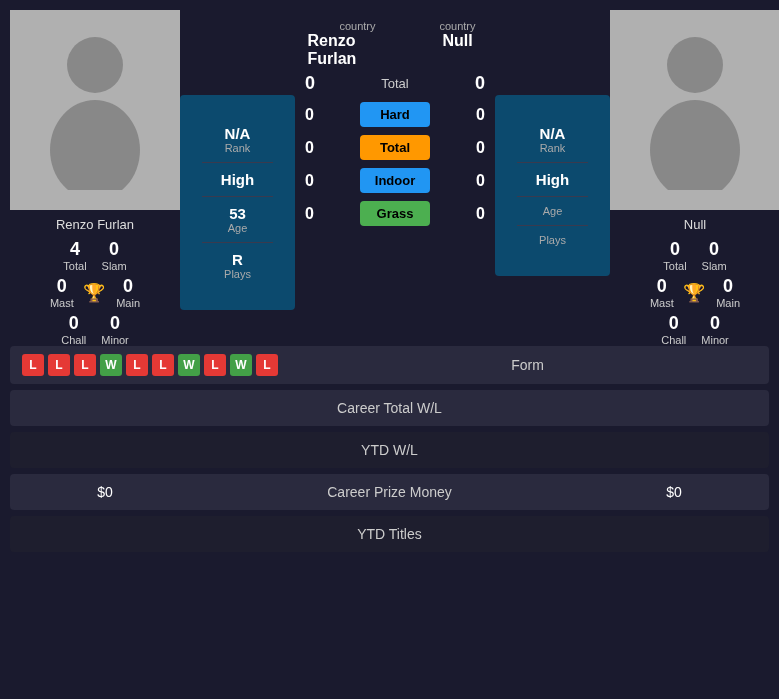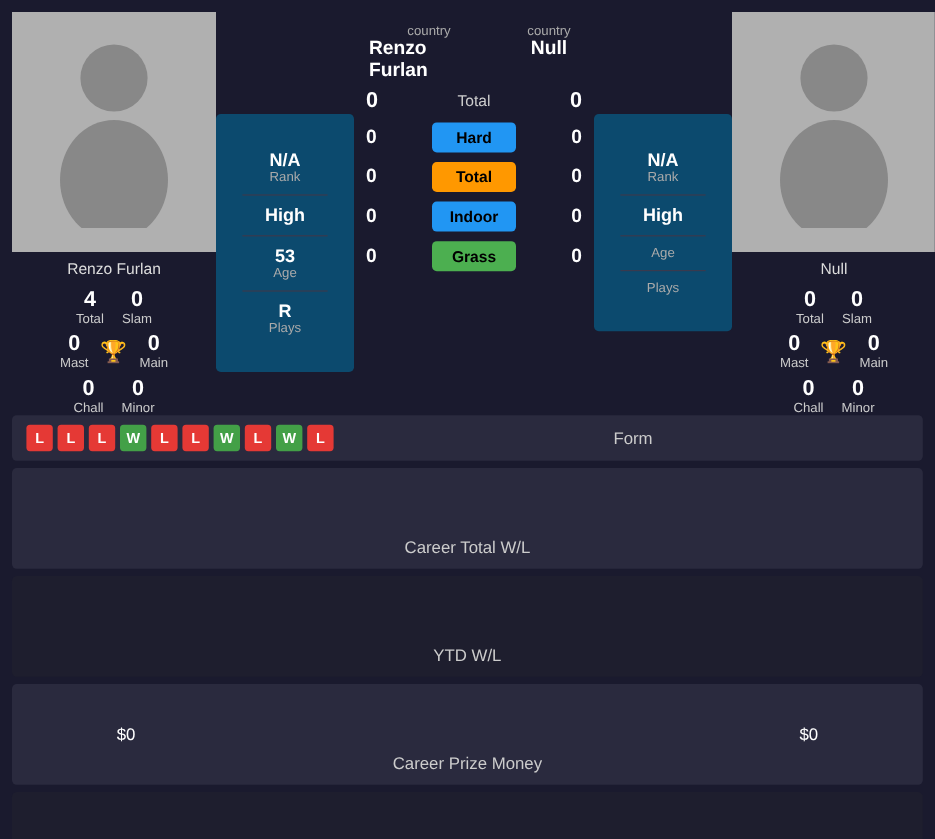--- a/index.html
+++ b/index.html
@@ -157,21 +157,20 @@
       display: flex;
       align-items: center;
       margin-bottom: 6px;
     }
 
     .stats-row-label {
       font-size: 14px;
       color: #ccc;
       text-align: center;
       flex: 1;
-      margin-top: 48px;
     }
 
     .stats-row-left {
       font-size: 14px;
       color: #fff;
       width: 150px;
       text-align: center;
     }
 
     .stats-row-right {

